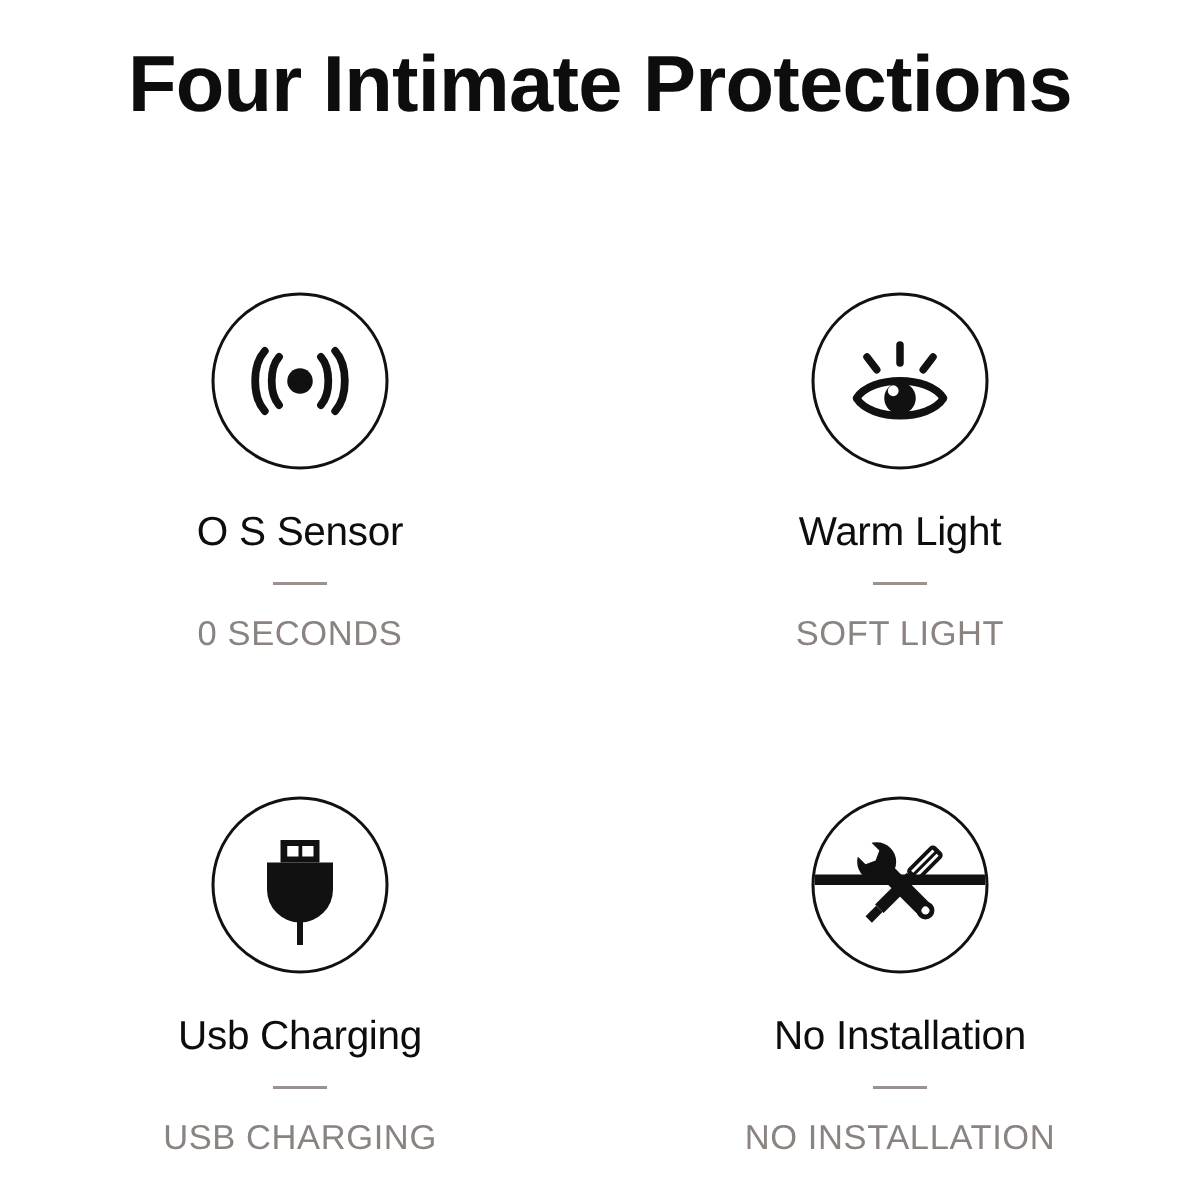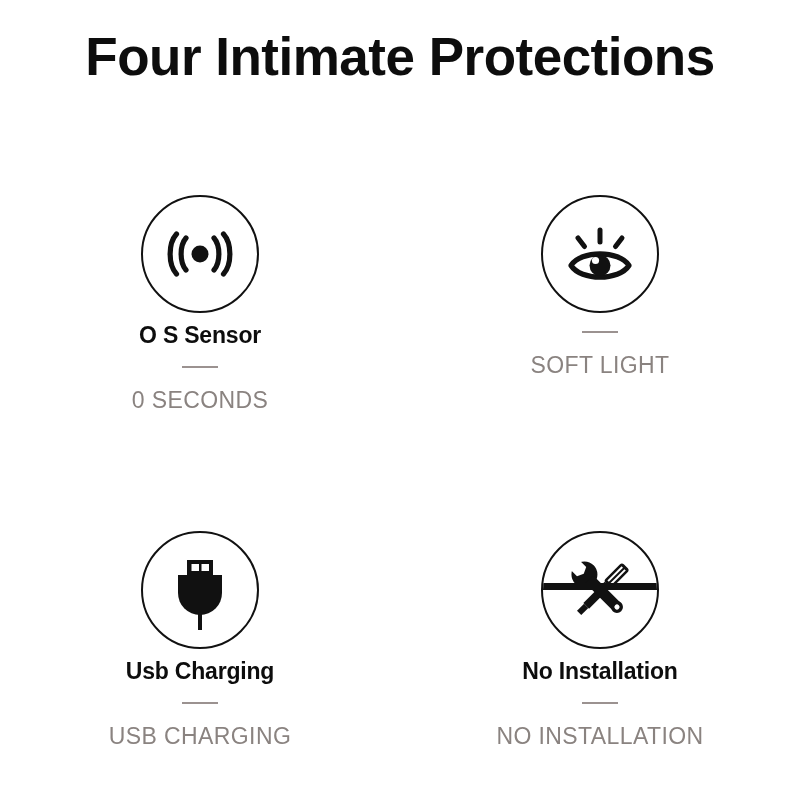--- a/index.html
+++ b/index.html
@@ -67,23 +67,23 @@
     display: flex;
     align-items: center;
     justify-content: center;
     overflow: hidden;
   }
   .icon-circle svg {
     display: block;
   }
 
   .feature-title {
-    margin-top: 10px;
-    font-size: 23px;
-    font-weight: bold;
+    margin-top: 27px;
+    font-size: 27px;
+    font-weight: normal;
     color: #0d0d0d;
     letter-spacing: -0.2px;
     line-height: 1.1;
     white-space: nowrap;
     text-align: center;
   }
 
   .feature-divider {
     margin-top: 18px;
     width: 36px;
@@ -136,20 +136,21 @@
             <path d="M20 26 L26.5 34.5" stroke="#111111" stroke-width="5" stroke-linecap="round"></path>
             <path d="M64 26 L57.5 34.5" stroke="#111111" stroke-width="5" stroke-linecap="round"></path>
 
             <path d="M13 53.5 C23 38 61 38 71 53.5 C61 69 23 69 13 53.5 Z" fill="none" stroke="#111111" stroke-width="5.2" stroke-linejoin="round"></path>
 
             <circle cx="42" cy="53.5" r="10.5" fill="#111111"></circle>
             <circle cx="37.5" cy="48.5" r="3.6" fill="#ffffff"></circle>
           </svg>
         </span>
       </div>
+      <div class="feature-title">Warm Light</div>
       <div class="feature-divider"></div>
       <div class="feature-subtitle">SOFT LIGHT</div>
     </div>
 
     <div class="feature-card">
       <div class="icon-circle">
         <span>
           <svg width="84" height="84" viewBox="0 0 84 84" aria-hidden="true">
 
             <rect x="29" y="12" width="26" height="15" fill="#111111"></rect>

